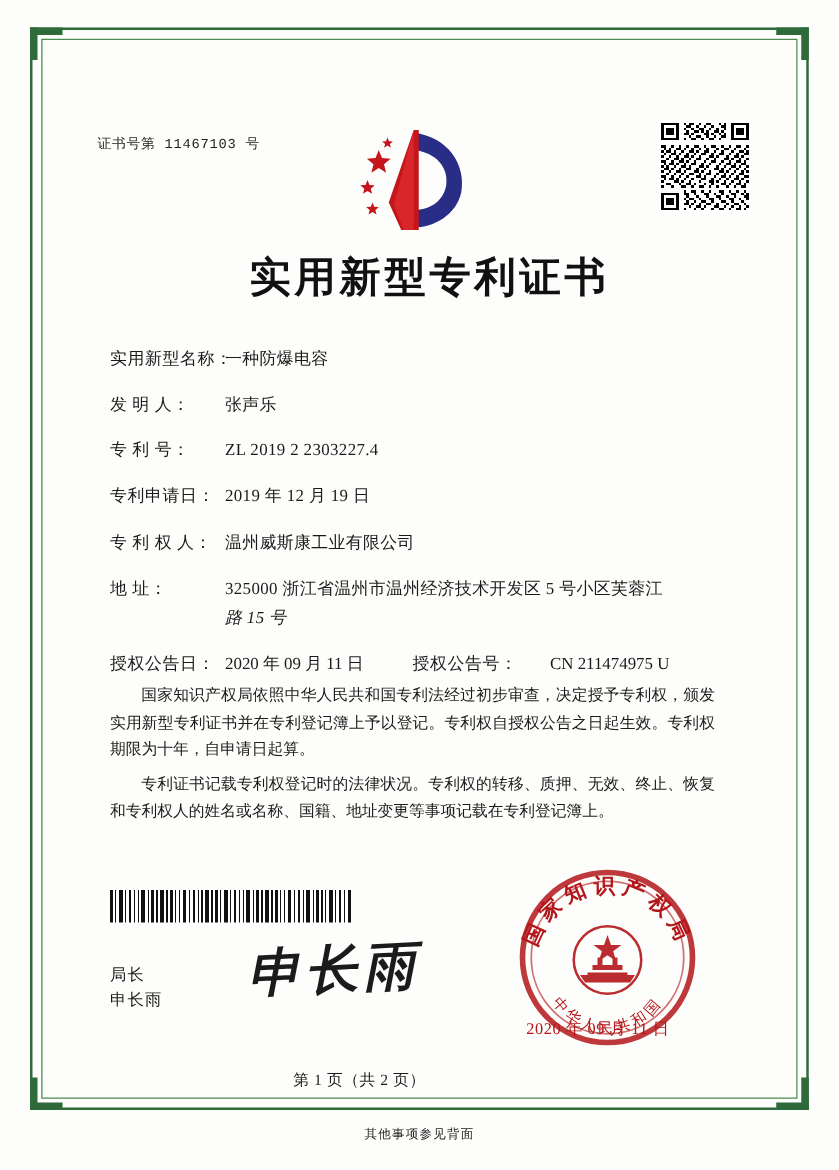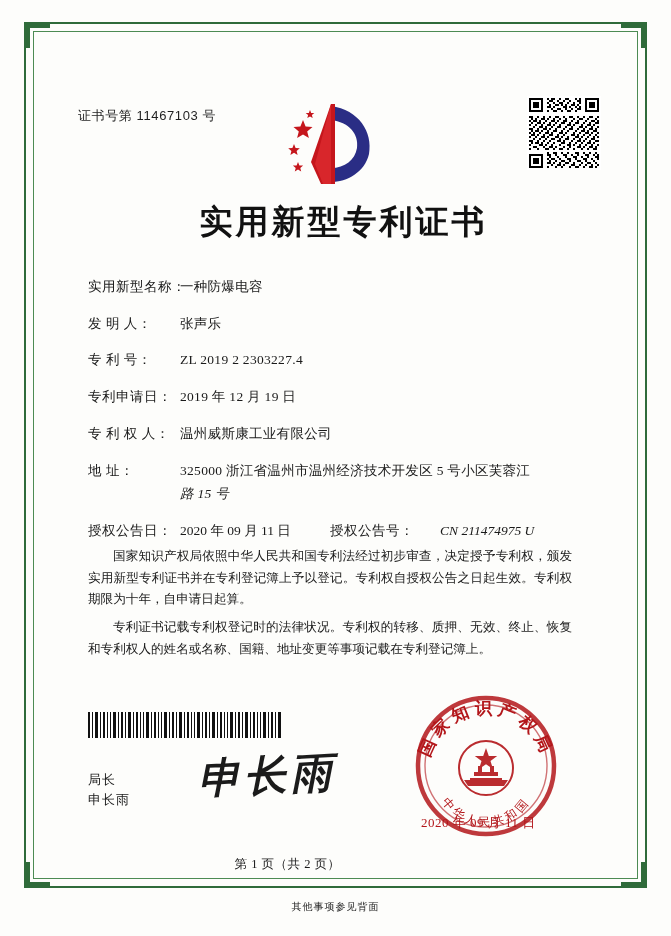--- a/index.html
+++ b/index.html
@@ -47,24 +47,24 @@
   }
   .corner.tl { left: 24px; top: 22px; border-left: 6px solid #2f6b3a; border-top: 6px solid #2f6b3a; }
   .corner.tr { left: 621px; top: 22px; border-right: 6px solid #2f6b3a; border-top: 6px solid #2f6b3a; }
   .corner.bl { left: 24px; top: 862px; border-left: 6px solid #2f6b3a; border-bottom: 6px solid #2f6b3a; }
   .corner.br { left: 621px; top: 862px; border-right: 6px solid #2f6b3a; border-bottom: 6px solid #2f6b3a; }
 
   .cert-no {
     position: absolute;
     left: 78px;
     top: 107px;
-    font-size: 13px;
+    font-size: 11px;
     letter-spacing: 0.6px;
     color: #1f1f1f;
-    font-family: Liberation Sans, sans-serif;
+    font-family: Liberation Mono, monospace;
   }
 
   
   .emblem {
     position: absolute;
     left: 273px;
     top: 98px;
     width: 110px;
     height: 92px;
   }
@@ -122,21 +122,21 @@
     font-style: italic;
   }
   .grant-row {
     display: flex;
     align-items: center;
     margin-bottom: 16px;
   }
   .grant-row .gl { width: 92px; flex: 0 0 92px; letter-spacing: 0.5px; }
   .grant-row .gv { flex: 0 0 150px; }
   .grant-row .gl2 { flex: 0 0 110px; letter-spacing: 0.5px; }
-  .grant-row .gv2 { flex: 1; font-style: italic; }
+  .grant-row .gv2 { flex: 1; }
 
   .paragraphs {
     position: absolute;
     left: 88px;
     top: 546px;
     width: 494px;
     font-size: 12.6px;
     line-height: 1.72;
     text-align: justify;
     color: #1a1a1a;

